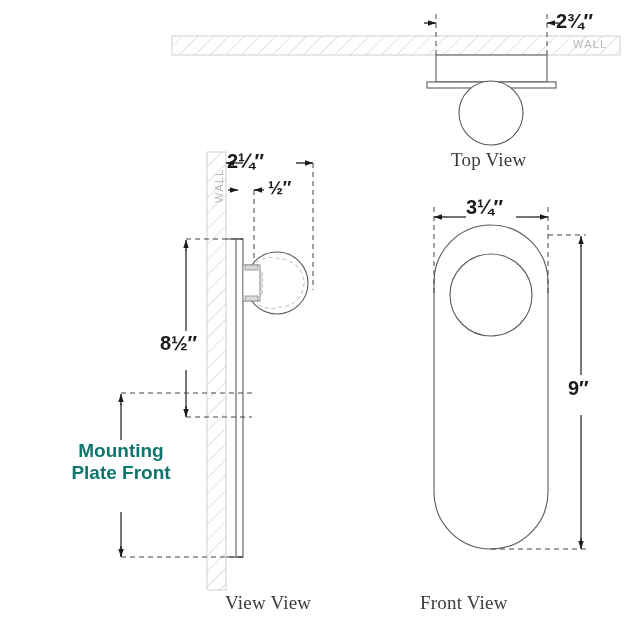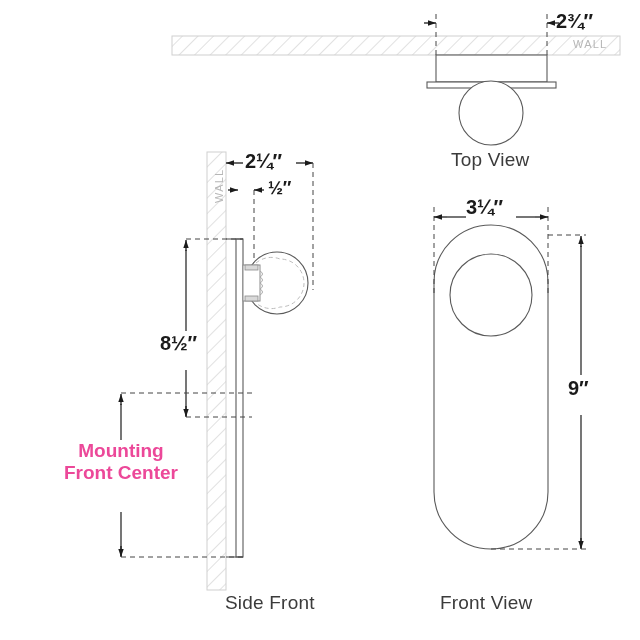--- a/index.html
+++ b/index.html
@@ -2,42 +2,42 @@
 <html><head>
 <meta charset="utf-8">
 <style>
   html,body{margin:0;padding:0;background:#ffffff;}
   body{width:640px;height:640px;overflow:hidden;
        font-family:"Liberation Sans","DejaVu Sans",sans-serif;}
   #stage{position:relative;width:580px;height:640px;background:#ffffff;}
   #stage svg{position:absolute;left:0;top:0;}
   .vlabel{
     position:absolute;
-    font-family:Liberation Sans, sans-serif;
+    font-family:Liberation Serif, serif;
     font-size:19px;
     color:#3b3b3b;
     white-space:nowrap;
     letter-spacing:0.2px;
   }
   .dimtext{
     position:absolute;
     font-family:"Liberation Sans","DejaVu Sans",sans-serif;
     font-size:20px;
     font-weight:bold;
     color:#1b1b1b;
     white-space:nowrap;
     letter-spacing:-0.2px;
   }
   .dimtext.small{font-size:18px;}
   .blocktext{
     position:absolute;
     font-family:"Liberation Sans","DejaVu Sans",sans-serif;
     font-size:19px;
     font-weight:bold;
-    color:#ec4899;
+    color:#0f766e;
     text-align:center;
     line-height:1.18;
     white-space:nowrap;
   }
   .walltag{
     position:absolute;
     font-family:"Liberation Sans","DejaVu Sans",sans-serif;
     font-size:11px;
     color:#b6b6b6;
     letter-spacing:1.2px;
@@ -145,34 +145,34 @@
       <line x1="581" y1="538" x2="581" y2="549" stroke="#1b1b1b" stroke-width="1.3" marker-end="url(#arrR)"></line>
     </g>
   </svg>
 
   <div class="dimtext" style="left:556px;top:10px;">2¾″</div>
 
   <div class="walltag" style="left:573px;top:38px;">WALL</div>
 
   <div class="vlabel" style="left:451px;top:149px;">Top View</div>
 
-  <div class="dimtext" style="left:245px;top:150px;">2¼″</div>
+  <div class="dimtext" style="left:227px;top:150px;">2¼″</div>
 
   <div class="dimtext small" style="left:268px;top:178px;">½″</div>
 
   <div class="walltag vert" style="left:213px;top:203px;">WALL</div>
 
   <div class="dimtext" style="left:160px;top:332px;">8½″</div>
 
   <div class="blocktext" style="left:26px;top:440px;width:190px;">
     <div>Mounting</div>
-    <div>Front Center</div>
+    <div>Plate Front</div>
   </div>
 
-  <div class="vlabel" style="left:225px;top:592px;">Side Front</div>
+  <div class="vlabel" style="left:225px;top:592px;">View View</div>
 
   <div class="dimtext" style="left:466px;top:196px;">3¼″</div>
 
   <div class="dimtext" style="left:568px;top:377px;">9″</div>
 
-  <div class="vlabel" style="left:440px;top:592px;">Front View</div>
+  <div class="vlabel" style="left:420px;top:592px;">Front View</div>
 
 </div>
 
 </body></html>

